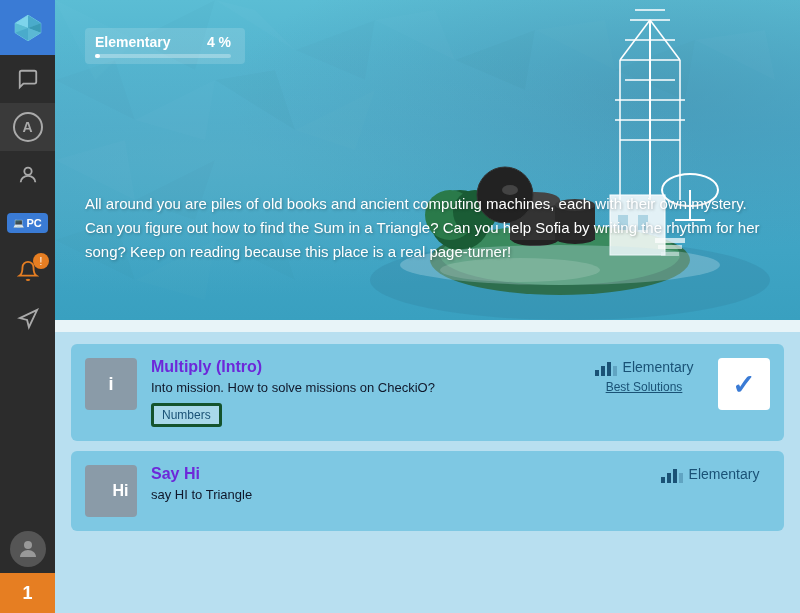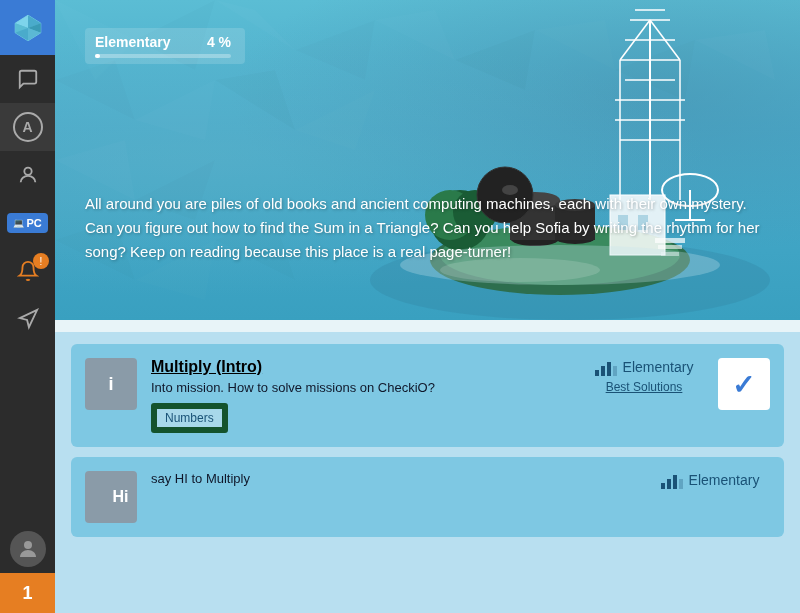--- a/index.html
+++ b/index.html
@@ -235,40 +235,39 @@
       flex-shrink: 0;
       color: white;
       font-size: 18px;
       font-weight: bold;
     }
     .mission-icon-box.hi { font-size: 16px; padding-left: 19px; }
     .mission-info {
       flex: 1;
     }
     .mission-title {
-      color: #000000;
+      color: #6d28d9;
       font-size: 16px;
       font-weight: bold;
-      text-decoration: underline;
       cursor: pointer;
       margin-bottom: 4px;
     }
     .mission-desc {
       color: #0f172a;
       font-size: 13px;
       margin-bottom: 8px;
     }
     .mission-tags {
       display: flex;
       gap: 6px;
       flex-wrap: wrap;
     }
     .tag {
       background: #a8d8ea;
-      border: 6px solid #14532d;
+      border: 3px solid #14532d;
       color: #1a5276;
       border-radius: 3px;
       padding: 2px 8px;
       font-size: 12px;
     }
     .mission-meta {
       display: flex;
       flex-direction: column;
       align-items: center;
       gap: 4px;
@@ -499,21 +498,22 @@
       <div class="mission-check">
         <span class="check-mark">✓</span>
       </div>
     </div>
 
     <div class="mission-card">
       <div class="mission-icon-box hi">
         <span>Hi</span>
       </div>
       <div class="mission-info">
-        <div class="mission-desc">say HI to Multiply</div>
+        <div class="mission-title">Say Hi</div>
+        <div class="mission-desc">say HI to Triangle</div>
       </div>
       <div class="mission-meta">
         <div class="mission-difficulty">
           <div class="bar-chart-icon">
             <div class="bar" style="height:6px;"></div>
             <div class="bar" style="height:10px;"></div>
             <div class="bar" style="height:14px;"></div>
             <div class="bar" style="height:10px; opacity:0.3;"></div>
           </div>
           <span>Elementary</span>

